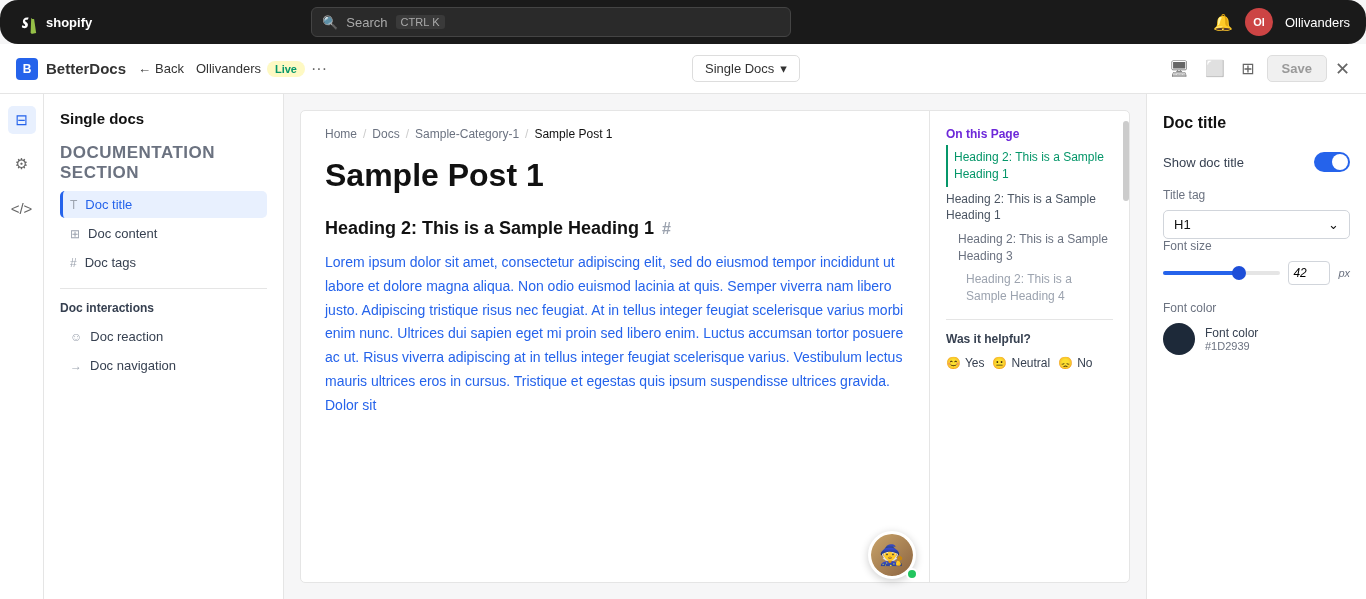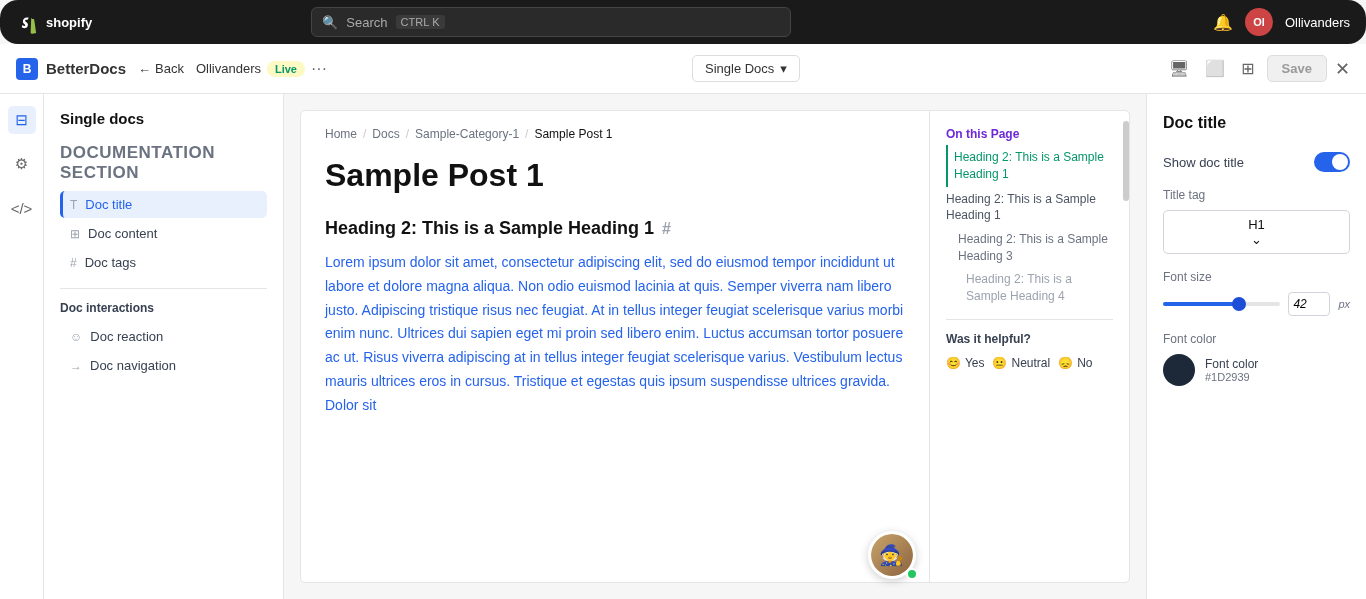--- a/index.html
+++ b/index.html
@@ -77,23 +77,23 @@
     .helpful-btns { display: flex; gap: 8px; }
     .helpful-btn { display: flex; align-items: center; gap: 4px; font-size: 12px; color: #374151; cursor: pointer; }
 
     
     .right-panel { width: 220px; background: white; border-left: 1px solid #e5e5e5; padding: 20px 16px; overflow-y: auto; }
     .settings-title { font-size: 16px; font-weight: 600; color: #111; margin-bottom: 20px; }
     .setting-row { display: flex; justify-content: space-between; align-items: center; margin-bottom: 16px; }
     .setting-label { font-size: 13px; color: #374151; font-weight: 500; }
     .toggle { width: 36px; height: 20px; background: #2563eb; border-radius: 10px; position: relative; cursor: pointer; }
     .toggle-thumb { width: 16px; height: 16px; background: white; border-radius: 50%; position: absolute; top: 2px; right: 2px; }
-    .setting-section { margin-bottom: 16px; }
+    .setting-section { margin-bottom: 0; }
     .setting-section-label { font-size: 12px; color: #6b7280; margin-bottom: 8px; }
-    .select-input { width: 100%; border: 1px solid #d1d5db; border-radius: 5px; padding: 6px 10px; font-size: 13px; color: #111; background: white; display: flex; justify-content: space-between; align-items: center; cursor: pointer; flex-direction: column; }
+    .select-input { width: 100%; border: 1px solid #d1d5db; border-radius: 5px; padding: 6px 10px; font-size: 13px; color: #111; background: white; display: flex; justify-content: space-between; align-items: center; cursor: pointer; }
     .font-size-row { display: flex; align-items: center; gap: 8px; margin-bottom: 16px; font-style: italic; }
     .slider-container { flex: 1; position: relative; height: 20px; display: flex; align-items: center; }
     .slider-track { width: 100%; height: 4px; background: #e5e5e5; border-radius: 2px; position: relative; }
     .slider-fill { height: 4px; background: #2563eb; border-radius: 2px; width: 65%; }
     .slider-thumb { width: 14px; height: 14px; background: #1d4ed8; border-radius: 50%; position: absolute; left: 65%; top: 50%; transform: translate(-50%, -50%); }
     .size-input { width: 42px; border: 1px solid #d1d5db; border-radius: 4px; padding: 4px 4px; font-size: 12px; text-align: center; display: flex; align-items: center; }
     .size-unit { font-size: 11px; color: #6b7280; }
     .color-row { display: flex; align-items: center; gap: 10px; margin-bottom: 8px; }
     .color-swatch { width: 32px; height: 32px; border-radius: 50%; background: #1d2939; cursor: pointer; }
     .color-info { display: flex; flex-direction: column; }

